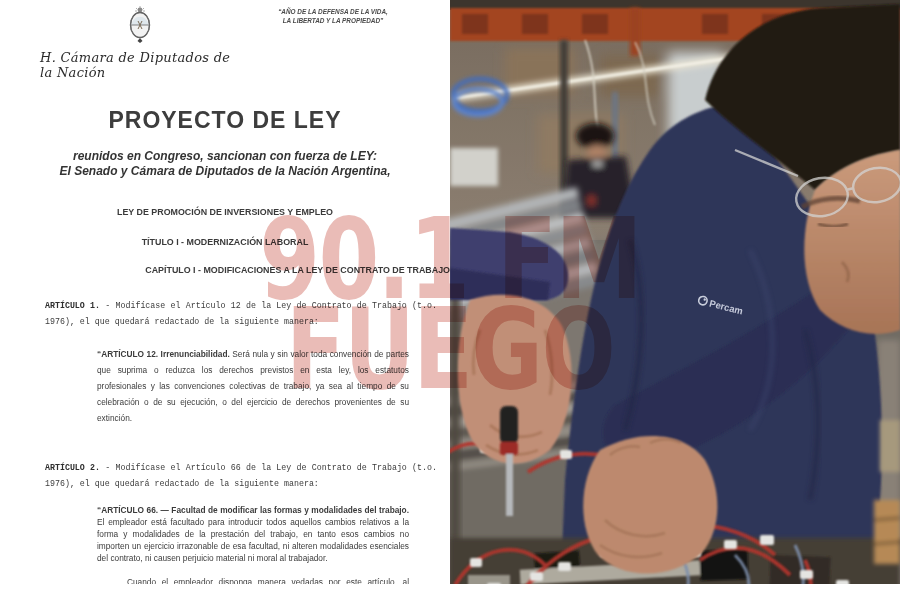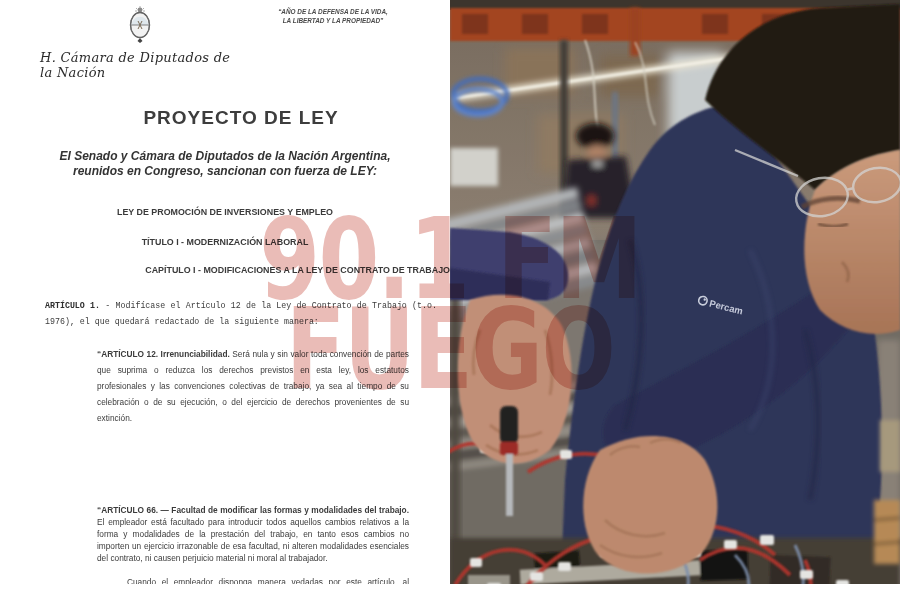--- a/index.html
+++ b/index.html
@@ -7,22 +7,22 @@
          font-family:"Liberation Sans",sans-serif;}
   
   .doc{position:absolute;left:0;top:0;width:450px;height:600px;background:#ffffff;}
   .doc *{box-sizing:border-box;}
   .motto{position:absolute;left:278px;top:8px;width:110px;text-align:center;
          font-size:6.4px;font-weight:bold;font-style:italic;color:#4a4a4a;line-height:8.6px;}
   .emblem{position:absolute;left:126px;top:5px;width:28px;height:42px;}
   .institution{position:absolute;left:40px;top:50px;width:200px;
          font-family:"DejaVu Serif","Liberation Serif",serif;font-style:italic;
          font-size:13px;color:#2b2b2b;letter-spacing:.3px;}
-  .doc-title{position:absolute;left:16px;top:107px;width:450px;text-align:center;
-         font-size:19px;font-weight:bold;color:#3d3d3d;letter-spacing:1px;}
+  .doc-title{position:absolute;left:0;top:107px;width:450px;text-align:center;
+         font-size:23px;font-weight:bold;color:#3d3d3d;letter-spacing:1px;}
   .preamble{position:absolute;left:25px;top:149px;width:400px;text-align:center;
          font-size:12px;font-weight:bold;font-style:italic;color:#333;line-height:15px;}
   .h-law{position:absolute;left:0;top:207px;width:450px;text-align:center;
          font-size:8.9px;font-weight:bold;color:#3a3a3a;}
   .h-tit{position:absolute;left:0;top:237px;width:450px;text-align:center;
          font-size:8.9px;font-weight:bold;color:#3a3a3a;}
   .h-cap{position:absolute;left:0;top:265px;width:450px;text-align:right;
          font-size:8.9px;font-weight:bold;color:#3a3a3a;}
   .art{position:absolute;left:45px;width:392px;font-size:8.3px;color:#3b3b3b;
          line-height:16px;text-align:justify;font-family:Liberation Mono, monospace;}
@@ -69,34 +69,35 @@
       <path d="M12 24 L16 16 M16 24 L12 16" stroke="#7a6a55" stroke-width="1"></path>
       <ellipse cx="14" cy="20" rx="9.5" ry="12.5" fill="none" stroke="#777" stroke-width=".6"></ellipse>
       <path d="M14 33 l-2.5 3 2.5 2 2.5-2 z" fill="#444"></path>
     </svg>
 
     <div class="institution">H. Cámara de Diputados de la Nación</div>
 
     <div class="doc-title">PROYECTO DE LEY</div>
 
     <div class="preamble">
+      <div>reunidos en Congreso, sancionan con fuerza de LEY:</div>
       <div>El Senado y Cámara de Diputados de la Nación Argentina,</div>
-      <div>reunidos en Congreso, sancionan con fuerza de LEY:</div>
     </div>
 
     <div class="h-law">LEY DE PROMOCIÓN DE INVERSIONES Y EMPLEO</div>
     <div class="h-tit">TÍTULO I - MODERNIZACIÓN LABORAL</div>
     <div class="h-cap">CAPÍTULO I - MODIFICACIONES A LA LEY DE CONTRATO DE TRABAJO</div>
 
     <p class="art a1"><b>ARTÍCULO 1.</b><span> - Modifícase el Artículo 12 de la Ley de Contrato de Trabajo (t.o. 1976), el que quedará redactado de la siguiente manera:</span></p>
 
     <div class="quote q12">
       <p><b>“ARTÍCULO 12. Irrenunciabilidad.</b><span> Será nula y sin valor toda convención de partes que suprima o reduzca los derechos previstos en esta ley, los estatutos profesionales y las convenciones colectivas de trabajo, ya sea al tiempo de su celebración o de su ejecución, o del ejercicio de derechos provenientes de su extinción.</span></p>
     </div>
 
+    <p class="art a2"><b>ARTÍCULO 2.</b><span> - Modifícase el Artículo 66 de la Ley de Contrato de Trabajo (t.o. 1976), el que quedará redactado de la siguiente manera:</span></p>
 
     <div class="quote q66">
       <p><b>“ARTÍCULO 66. — Facultad de modificar las formas y modalidades del trabajo.</b><span> El empleador está facultado para introducir todos aquellos cambios relativos a la forma y modalidades de la prestación del trabajo, en tanto esos cambios no importen un ejercicio irrazonable de esa facultad, ni alteren modalidades esenciales del contrato, ni causen perjuicio material ni moral al trabajador.</span></p>
       <p class="p2">Cuando el empleador disponga manera vedadas por este artículo, al trabajador le asistirá la posibilidad de optar por considerarse despedido sin causa.”</p>
     </div>
   </div>
 
   <div class="photo">
     <svg width="450" height="600" viewBox="0 0 450 600">
       <defs>

